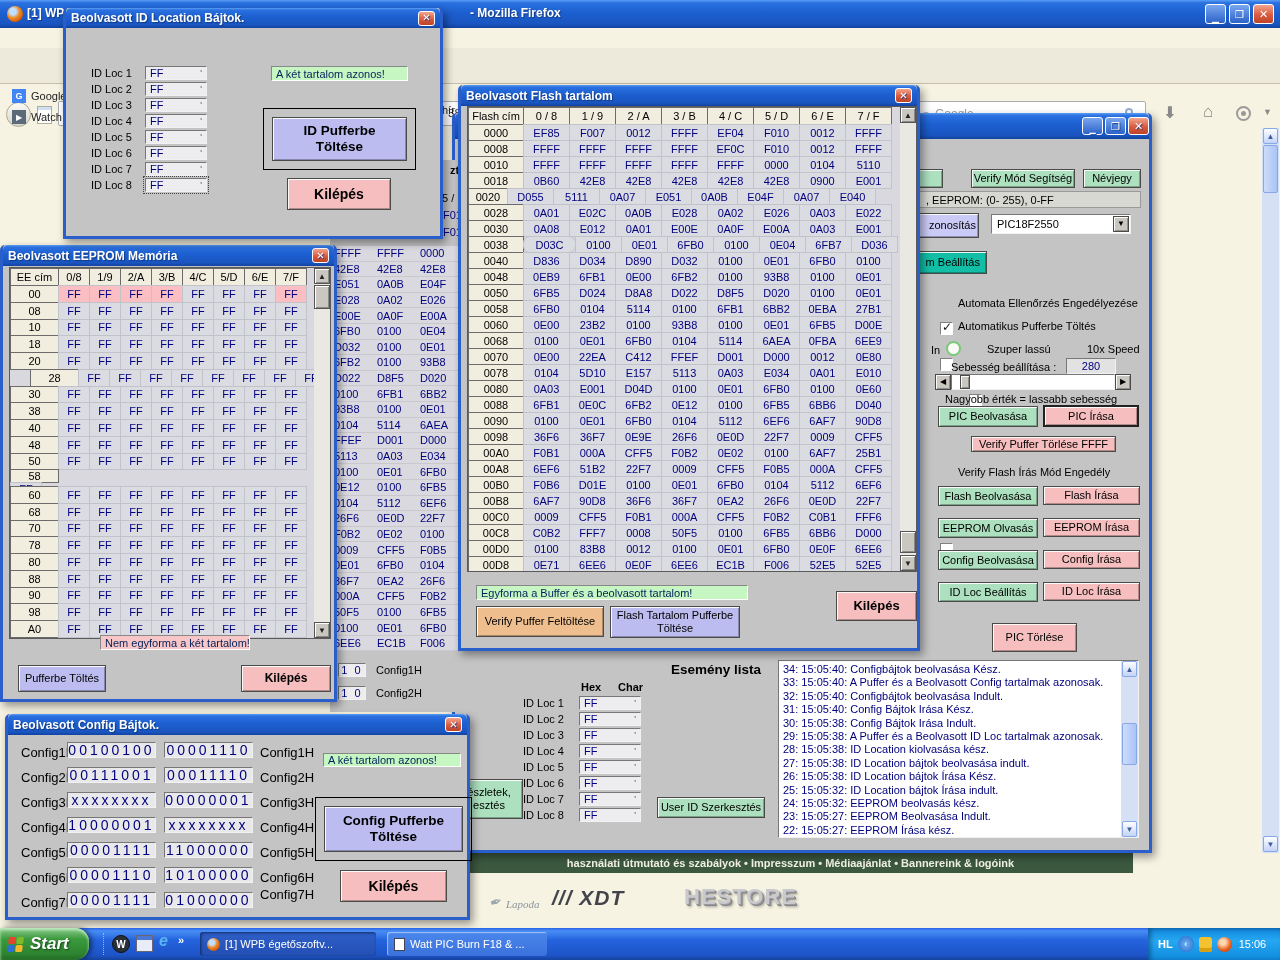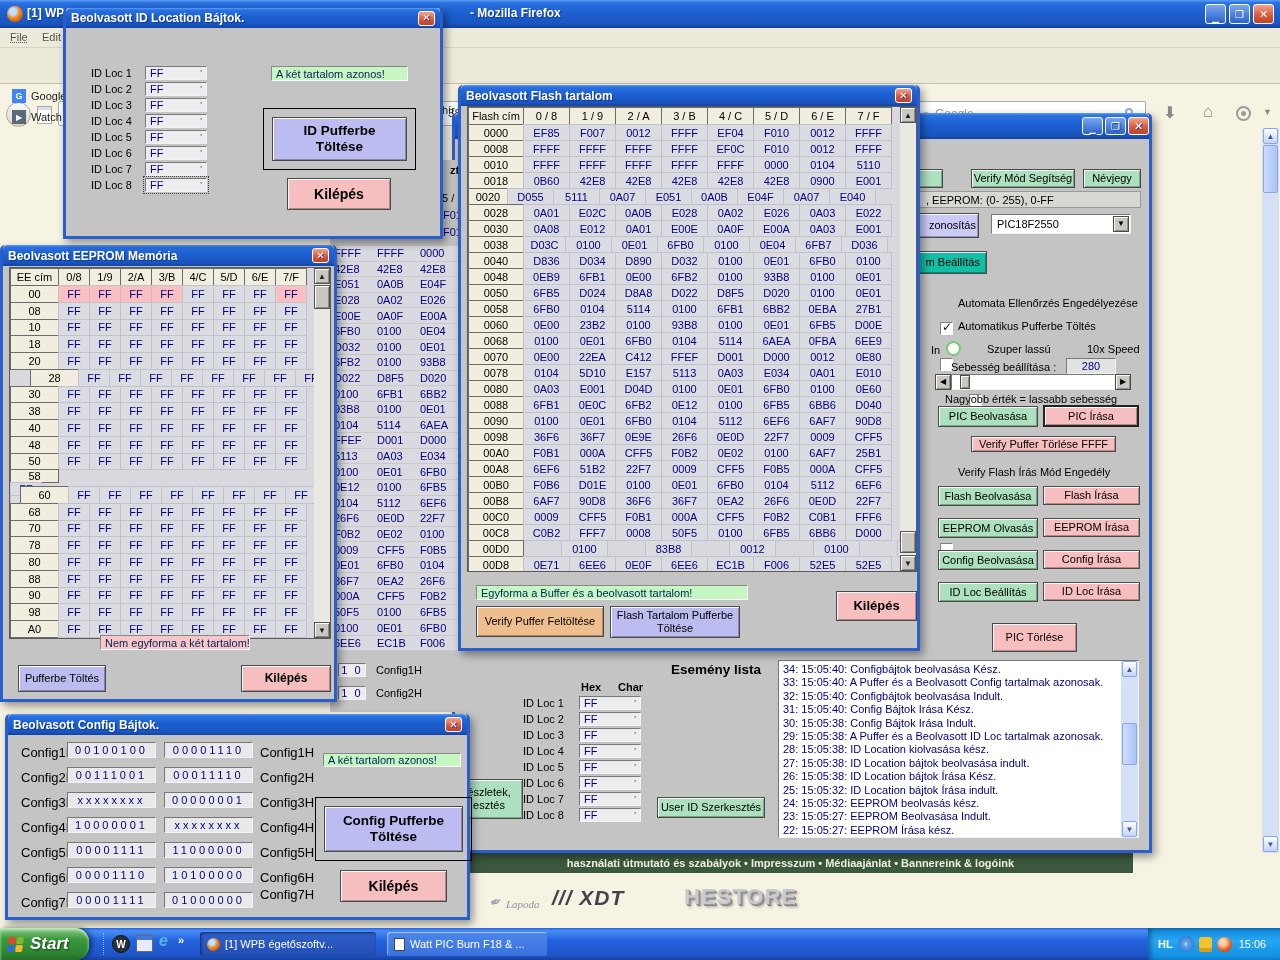--- a/index.html
+++ b/index.html
@@ -61,42 +61,38 @@
 
 #strip{background:#C4C4C4;overflow:hidden}
 .srow{display:flex;height:15.6px;align-items:center;border-bottom:1px solid #C8C8CE;background:#D9D9DF}
 .sv{width:43px;color:#00007E;font-size:11px;flex:none;padding-left:4px}
 .evt{color:#00007E;font-size:11px;line-height:13.4px;white-space:nowrap;padding-left:4px}
 .idfld{width:62px;height:14px;display:flex;justify-content:space-between;align-items:center;padding:0 4px;background:#EDEDEF}
 .idhex{color:#00007E;font-size:11px}
 .idchar{color:#555;font-size:9px}
 .focusd{outline:1px dotted #444;outline-offset:1px}
 .cfglbl{font-size:13px;color:#000}
-.cfgval{width:89px;height:16px;display:flex;align-items:center;justify-content:center;color:#00007E;font-size:11px;letter-spacing:3px;background:#E9E9EB}
+.cfgval{width:89px;height:16px;display:flex;align-items:center;justify-content:center;color:#00007E;font-size:14px;letter-spacing:3px;background:#E9E9EB}
 .fragval{width:28px;height:14px;display:flex;align-items:center;justify-content:center;color:#00007E;font-size:11px;letter-spacing:2px;background:#EDEDEF}
 .fraglbl{font-size:11px;color:#000}
 .mag{width:8px;height:8px;border:2px solid #93AFD2;border-radius:50%;position:relative}
 .mag::after{content:"";position:absolute;width:6px;height:2px;background:#93AFD2;transform:rotate(45deg);left:6px;top:8px}
 </style>
 </head>
 <body>
 
 <div id="screen">
 
   <div class="a" id="ffbar" style="left:0;top:0;width:1280px;height:28px">
     <div class="a" style="left:7px;top:6px;width:16px;height:16px;border-radius:50%;background:radial-gradient(circle at 38% 35%,#BFE0FF 0 22%,#F08A24 45%,#C85000 80%)"></div>
     <span class="a" style="left:27px;top:6px;color:#fff;font-weight:bold;font-size:12px;text-shadow:1px 1px 1px #123a80">[1] WP</span>
     <span class="a" style="left:470px;top:6px;color:#fff;font-weight:bold;font-size:12px;text-shadow:1px 1px 1px #123a80">- Mozilla Firefox</span>
     <div class="a" style="left:1205px;top:4px;width:21px;height:20px;background:linear-gradient(#7AA6EF,#2B63C9);border:1px solid #fff;border-radius:3px;color:#fff;display:flex;align-items:flex-end;justify-content:center;font-size:9px;font-weight:bold">▁</div>
     <div class="a" style="left:1229px;top:4px;width:21px;height:20px;background:linear-gradient(#7AA6EF,#2B63C9);border:1px solid #fff;border-radius:3px;color:#fff;display:flex;align-items:center;justify-content:center;font-size:10px">❐</div>
     <div class="a" style="left:1253px;top:4px;width:21px;height:20px;background:linear-gradient(#F2A58D,#DA5B40 55%,#BE4226);border:1px solid #fff;border-radius:3px;color:#fff;display:flex;align-items:center;justify-content:center;font-size:11px;font-weight:bold">✕</div>
-  </div>
-  <div class="a ffmenu" style="left:0;top:28px;width:1280px;height:20px">
-    <span class="a" style="left:10px;top:3px;color:#555;text-decoration:underline dotted 0px">File</span>
-    <span class="a" style="left:42px;top:3px;color:#555">Edit</span>
   </div>
   <div class="a ffnav" style="left:0;top:48px;width:1280px;height:36px">
     <div class="a" style="left:6px;top:54px;width:25px;height:25px;border-radius:50%;background:linear-gradient(#FBFBF6,#D8D5C8);border:1px solid #AEAA98;color:#8a8a8a;display:flex;align-items:center;justify-content:center;font-size:12px">◀</div>
     <div class="a" style="left:37px;top:58px;width:15px;height:18px;background:#fff;border:1px solid #B2AE9C;box-shadow:inset 0 3px 0 #CFE0F4"></div>
     <div class="a" style="left:58px;top:53px;width:830px;height:25px;background:#fff;border:1px solid #ABADB3;border-radius:2px"></div>
     <span class="a" style="left:448px;top:59px;color:#3a3a3a;font-size:11.5px">389191294#1501288</span>
     <span class="a icn" style="left:843px;top:56px;font-size:15px">☆</span>
     <span class="a icn" style="left:862px;top:59px;font-size:9px">▼</span>
     <span class="a icn" style="left:875px;top:56px;font-size:14px">↻</span>
     <div class="a" style="left:896px;top:53px;width:250px;height:25px;background:#fff;border:1px solid #ABADB3;border-radius:2px">
@@ -493,21 +489,21 @@
             <div class="vc" style="width: 47px;">E012</div>
             <div class="vc" style="width: 47px;">0A01</div>
             <div class="vc" style="width: 47px;">E00E</div>
             <div class="vc" style="width: 47px;">0A0F</div>
             <div class="vc" style="width: 47px;">E00A</div>
             <div class="vc" style="width: 47px;">0A03</div>
             <div class="vc" style="width: 47px;">E001</div>
           </div>
           <div class="trow" style="height: 16px;">
             <div class="ac" style="width: 56px;">0038</div>
-            <div class="vc" style="width: 43px;">D03C</div>
+            <div class="vc" style="width: 53px; border-radius: 7px;">D03C</div>
             <div class="vc" style="width: 47px;">0100</div>
             <div class="vc" style="width: 47px;">0E01</div>
             <div class="vc" style="width: 47px;">6FB0</div>
             <div class="vc" style="width: 47px;">0100</div>
             <div class="vc" style="width: 47px;">0E04</div>
             <div class="vc" style="width: 47px;">6FB7</div>
             <div class="vc" style="width: 47px;">D036</div>
           </div>
           <div class="trow" style="height: 16px;">
             <div class="ac" style="width: 56px;">0040</div>
@@ -700,21 +696,21 @@
             <div class="ac" style="width: 56px;">00C8</div>
             <div class="vc" style="width: 47px;">C0B2</div>
             <div class="vc" style="width: 47px;">FFF7</div>
             <div class="vc" style="width: 47px;">0008</div>
             <div class="vc" style="width: 47px;">50F5</div>
             <div class="vc" style="width: 47px;">0100</div>
             <div class="vc" style="width: 47px;">6FB5</div>
             <div class="vc" style="width: 47px;">6BB6</div>
             <div class="vc" style="width: 47px;">D000</div>
           </div>
-          <div class="trow" style="height: 16px; gap: 38px;">
+          <div class="trow" style="height: 16px;">
             <div class="ac" style="width: 56px;">00D0</div>
             <div class="vc" style="width: 47px;">0100</div>
             <div class="vc" style="width: 47px;">83B8</div>
             <div class="vc" style="width: 47px;">0012</div>
             <div class="vc" style="width: 47px;">0100</div>
             <div class="vc" style="width: 47px;">0E01</div>
             <div class="vc" style="width: 47px;">6FB0</div>
             <div class="vc" style="width: 47px;">0E0F</div>
             <div class="vc" style="width: 47px;">6EE6</div>
           </div>
@@ -885,21 +881,21 @@
             <div class="ac" style="width: 49px;">58</div>
             <div class="vc" style="width: 32px;">FF</div>
             <div class="vc" style="width: 32px;">FF</div>
             <div class="vc" style="width: 32px;">FF</div>
             <div class="vc" style="width: 32px;">FF</div>
             <div class="vc" style="width: 32px;">FF</div>
             <div class="vc" style="width: 32px;">FF</div>
             <div class="vc" style="width: 32px;">FF</div>
             <div class="vc" style="width: 32px;">FF</div>
           </div>
-          <div class="trow" style="height: 16.75px; justify-content: flex-end;">
+          <div class="trow" style="height: 16.75px;">
             <div class="ac" style="width: 49px;">60</div>
             <div class="vc" style="width: 32px;">FF</div>
             <div class="vc" style="width: 32px;">FF</div>
             <div class="vc" style="width: 32px;">FF</div>
             <div class="vc" style="width: 32px;">FF</div>
             <div class="vc" style="width: 32px;">FF</div>
             <div class="vc" style="width: 32px;">FF</div>
             <div class="vc" style="width: 32px;">FF</div>
             <div class="vc" style="width: 32px;">FF</div>
           </div>

